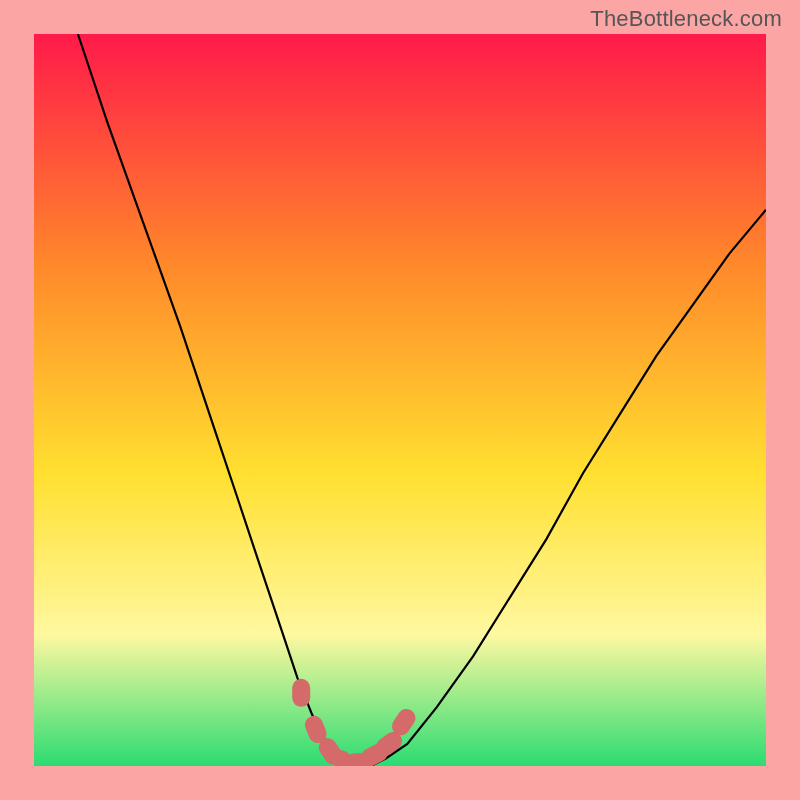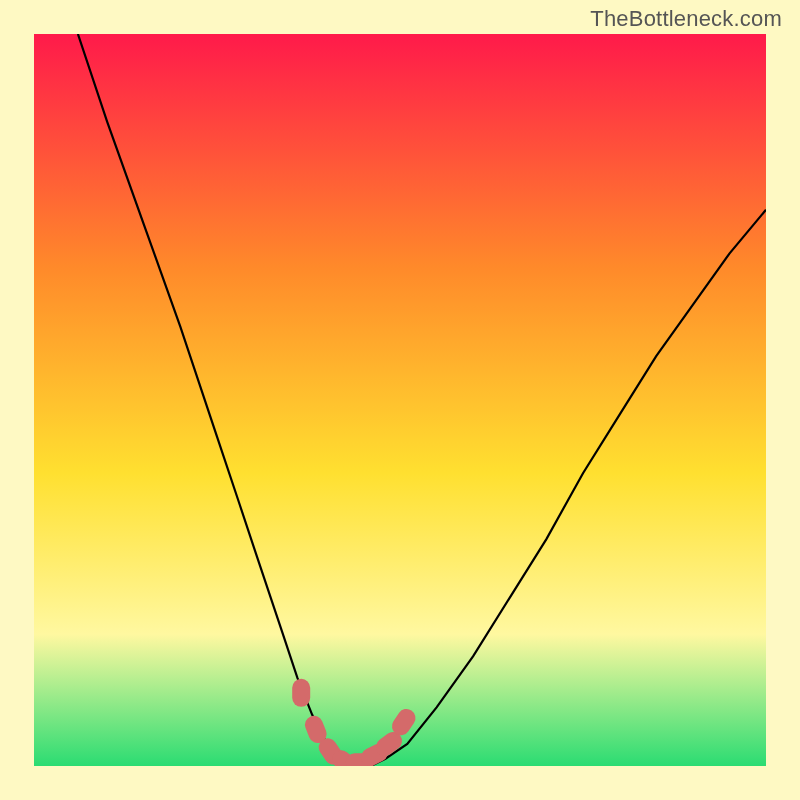--- a/index.html
+++ b/index.html
@@ -10,21 +10,21 @@
     background: #000;
     position: relative;
     font-family: Arial, sans-serif;
   }
   .frame {
     position: absolute;
     top: 0;
     left: 0;
     width: 800px;
     height: 800px;
-    background: #fef9c3;
+    background: #fca5a5;
   }
   .plot-area {
     position: absolute;
     top: 34px;
     left: 34px;
     width: 732px;
     height: 732px;
     overflow: hidden;
   }
   .watermark {

